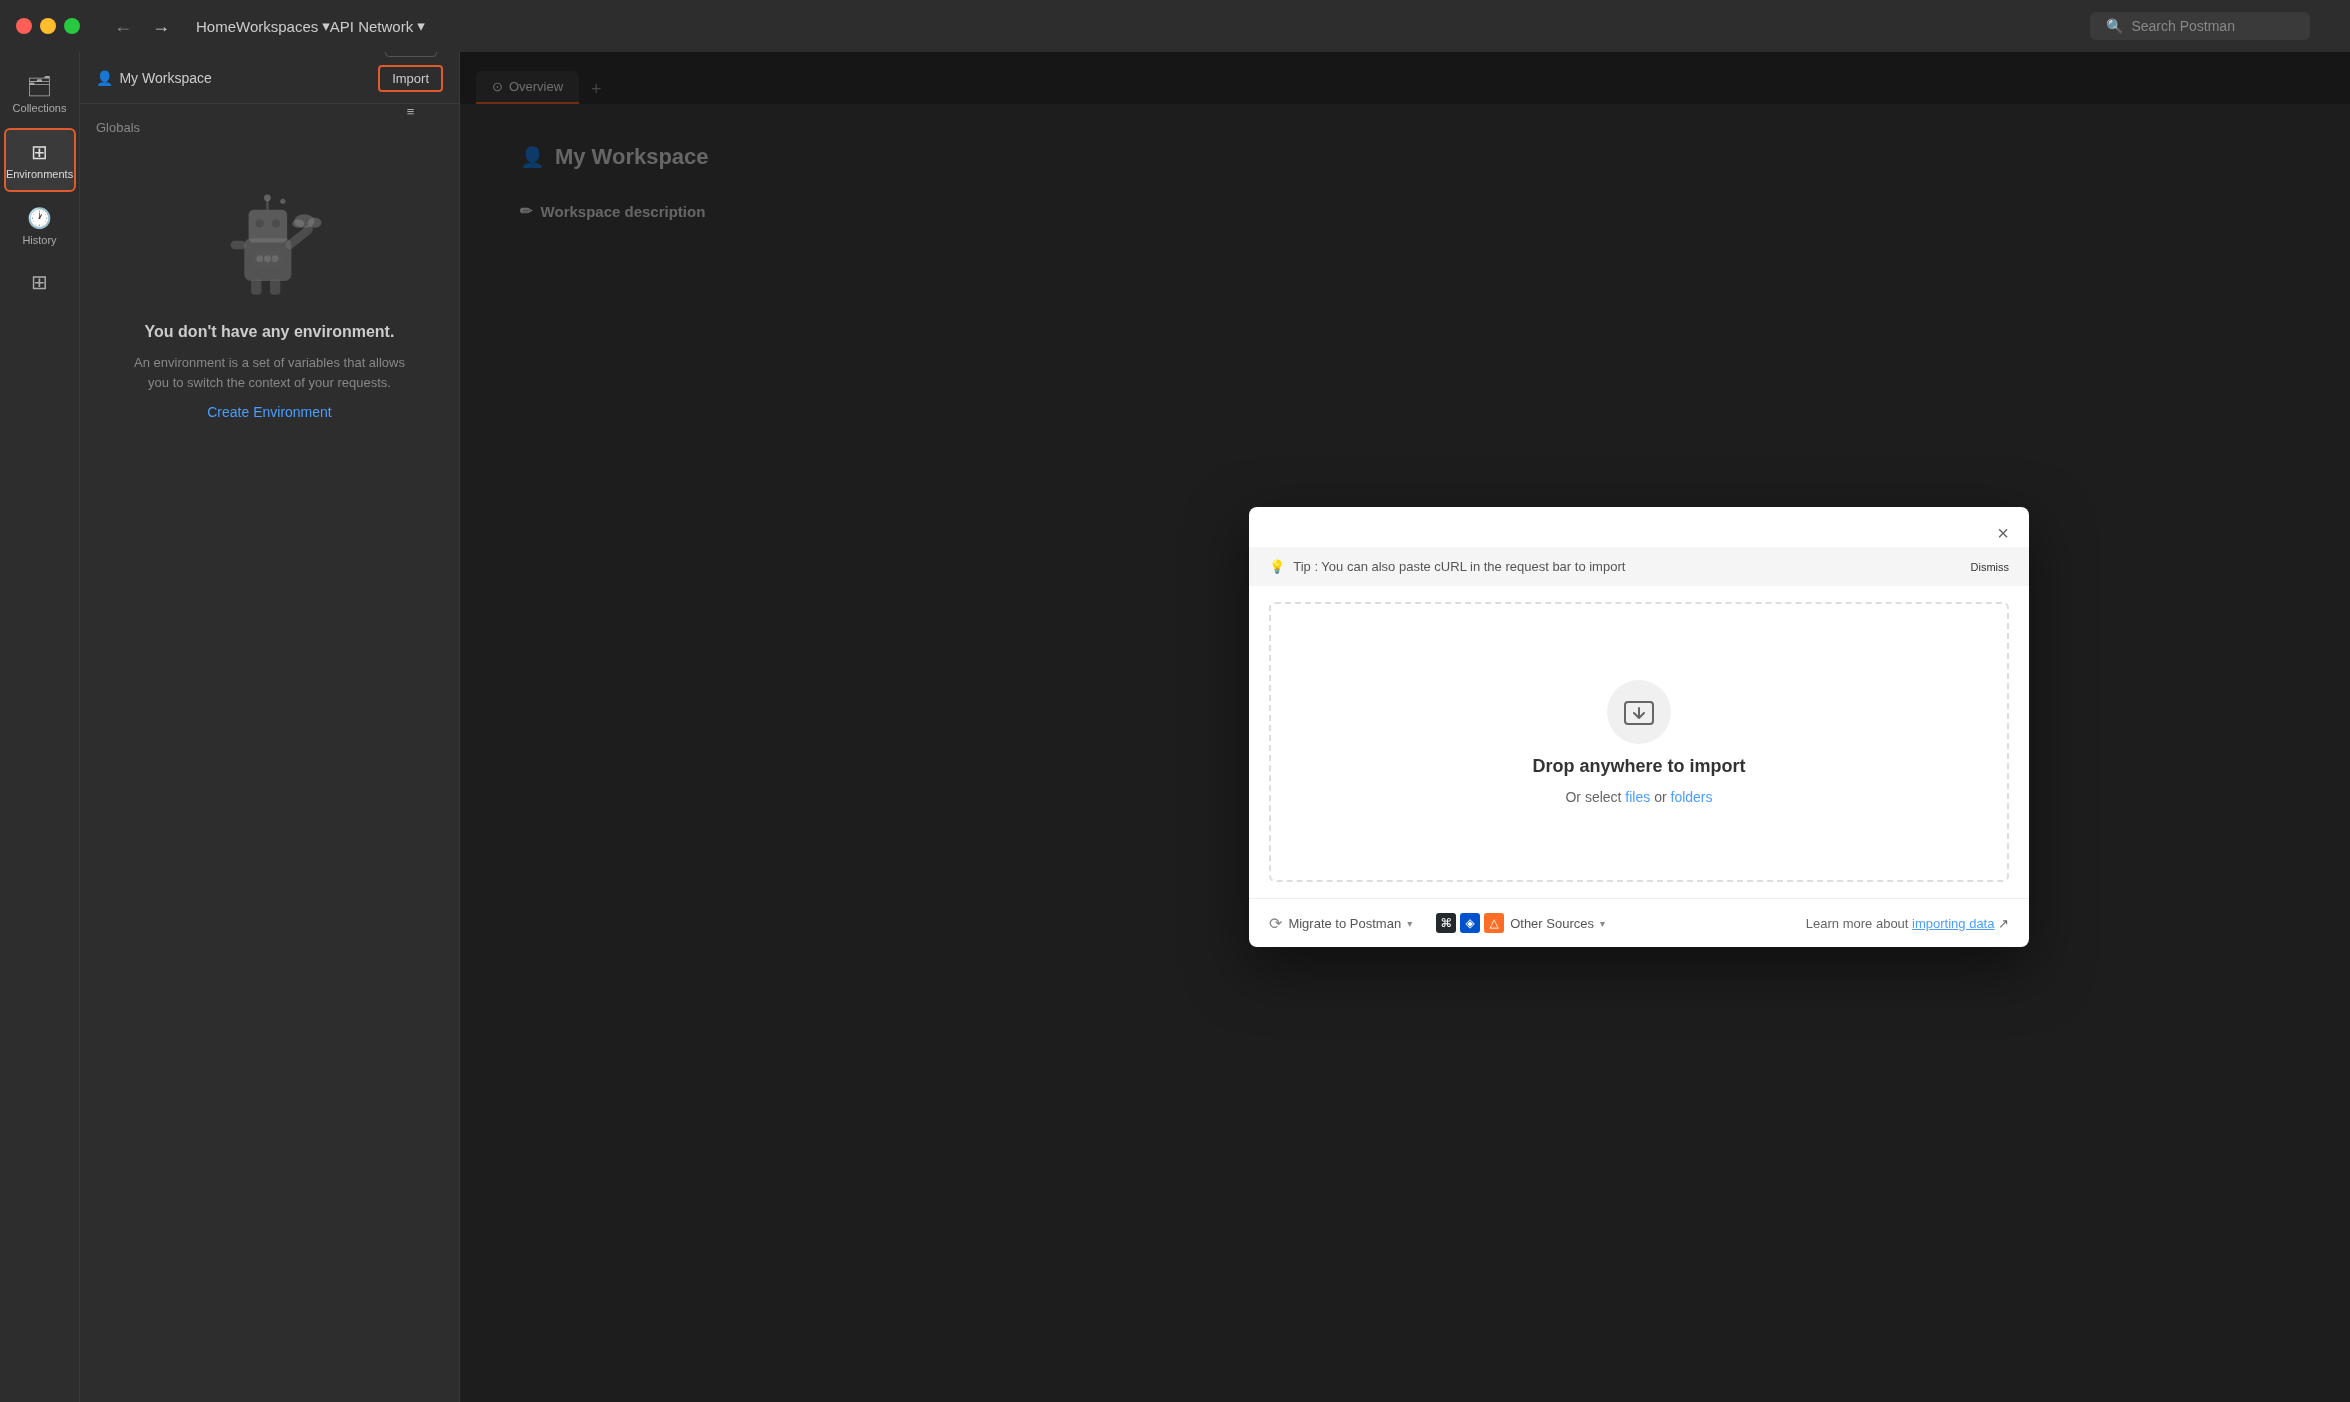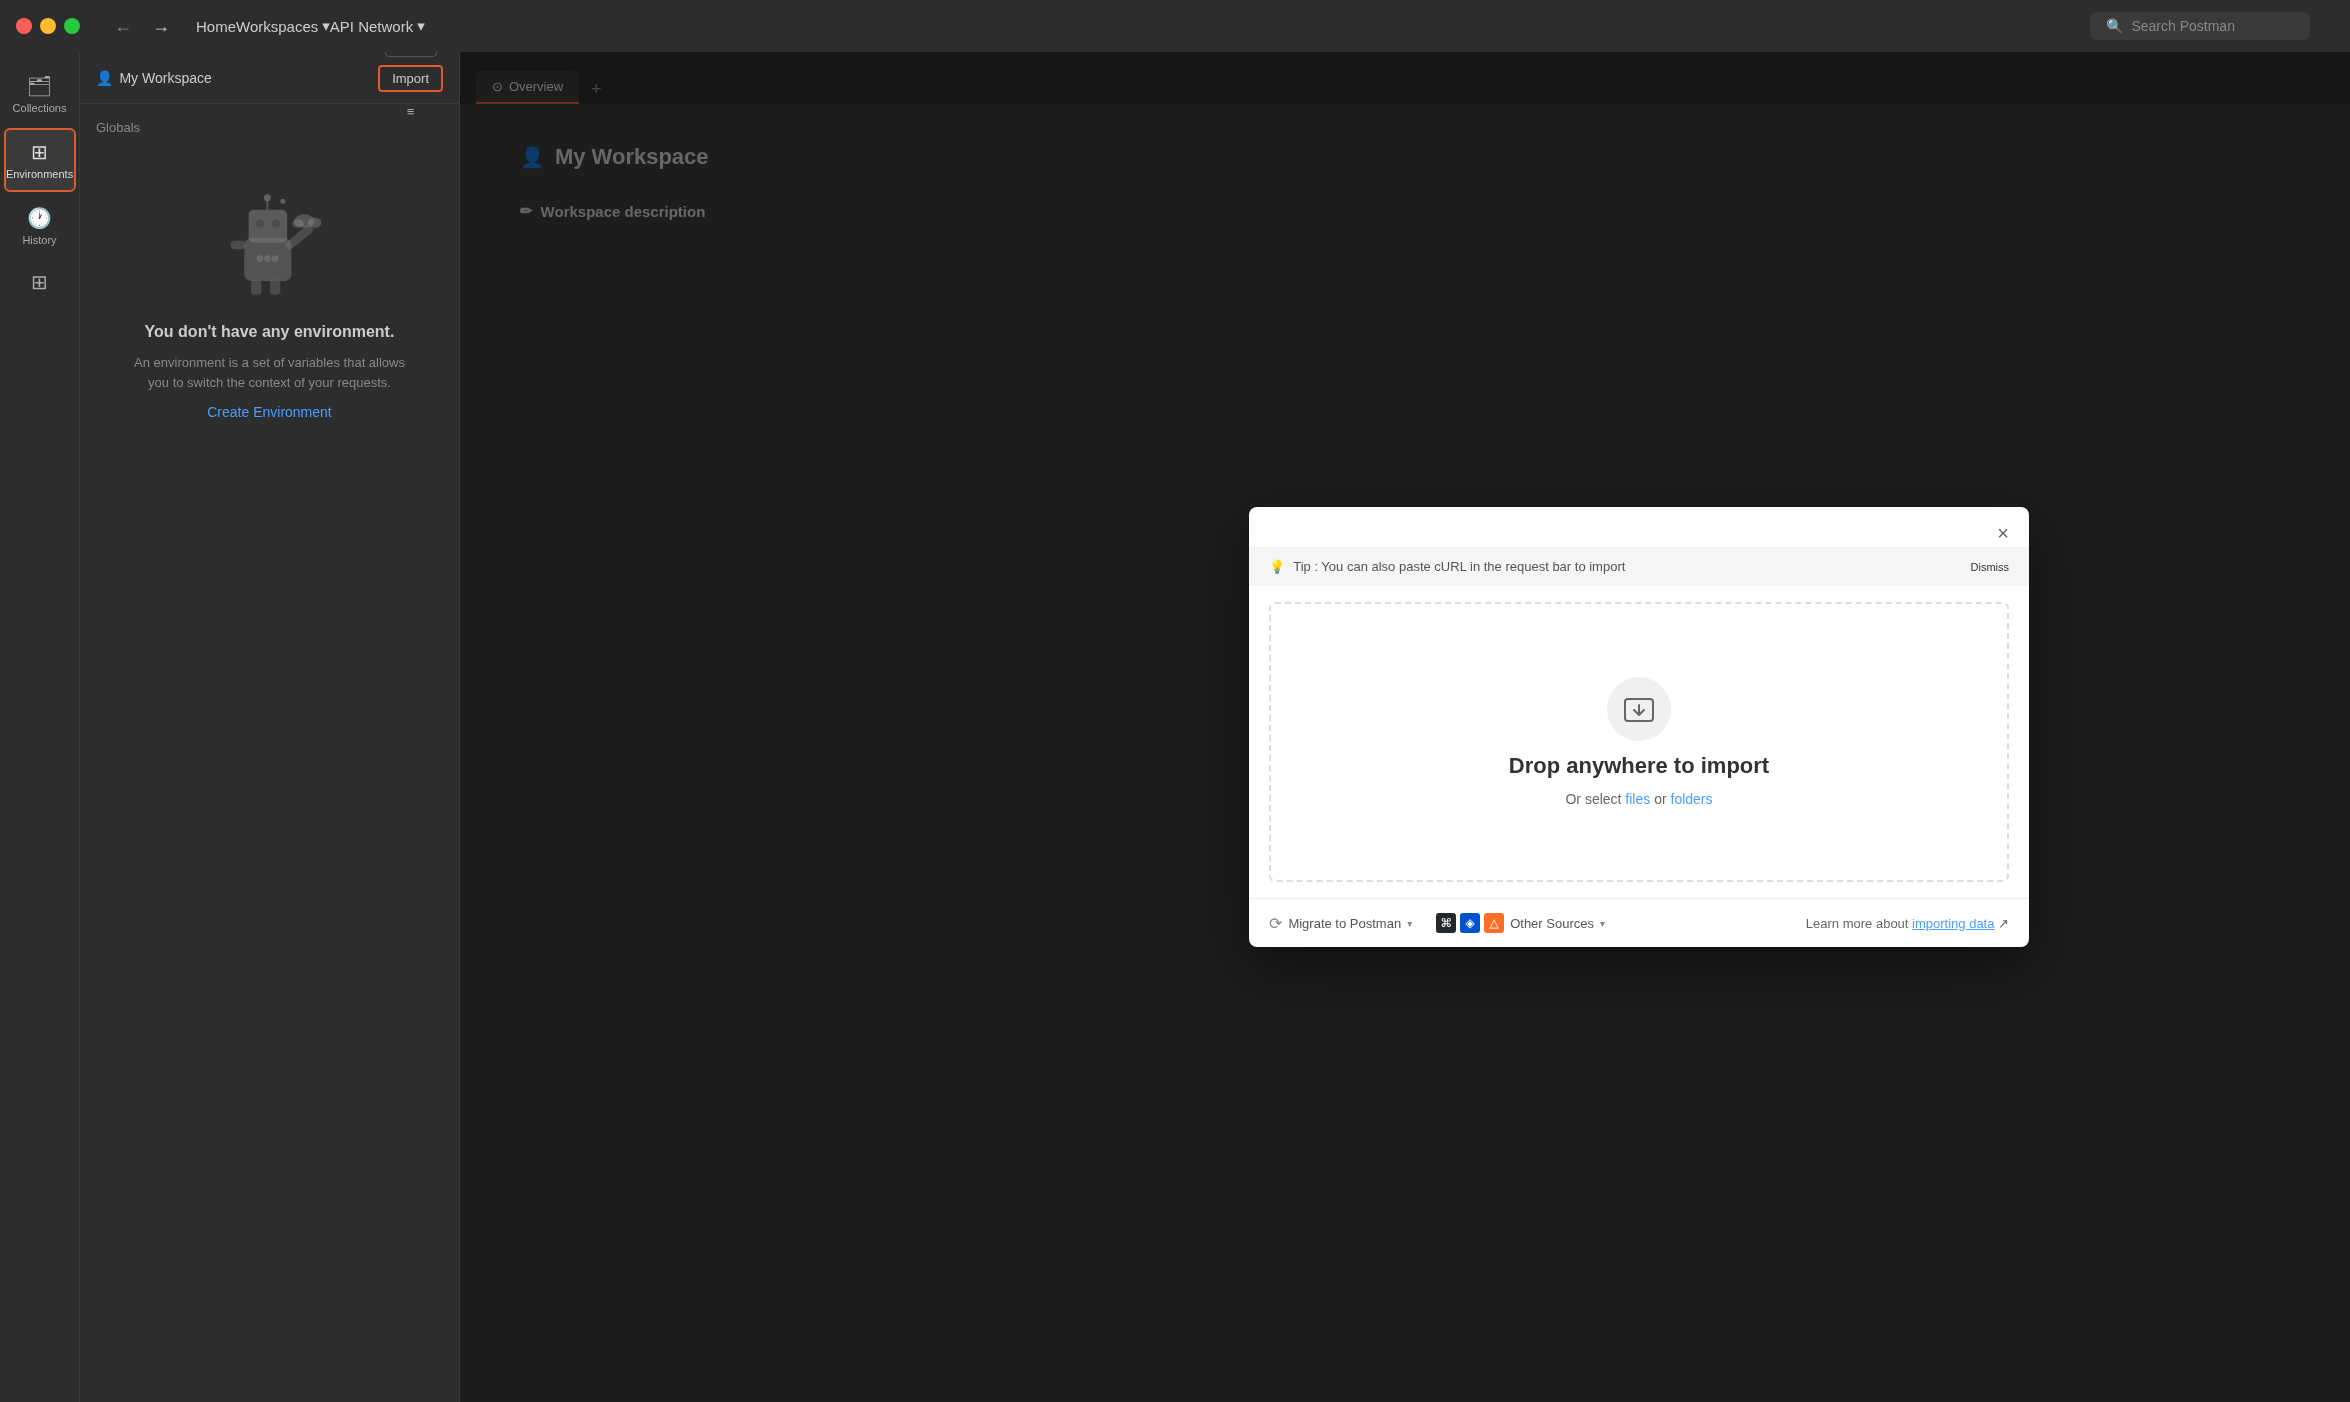--- a/index.html
+++ b/index.html
@@ -381,21 +381,21 @@
       height: 64px;
       background: #f0f0f0;
       border-radius: 50%;
       display: flex;
       align-items: center;
       justify-content: center;
       font-size: 28px;
       color: #666;
     }
     .drop-title {
-      font-size: 22px;
+      font-size: 18px;
       font-weight: 600;
       color: #333;
     }
     .drop-subtitle {
       font-size: 14px;
       color: #666;
     }
     .drop-link {
       color: #4a9eff;
       cursor: pointer;

